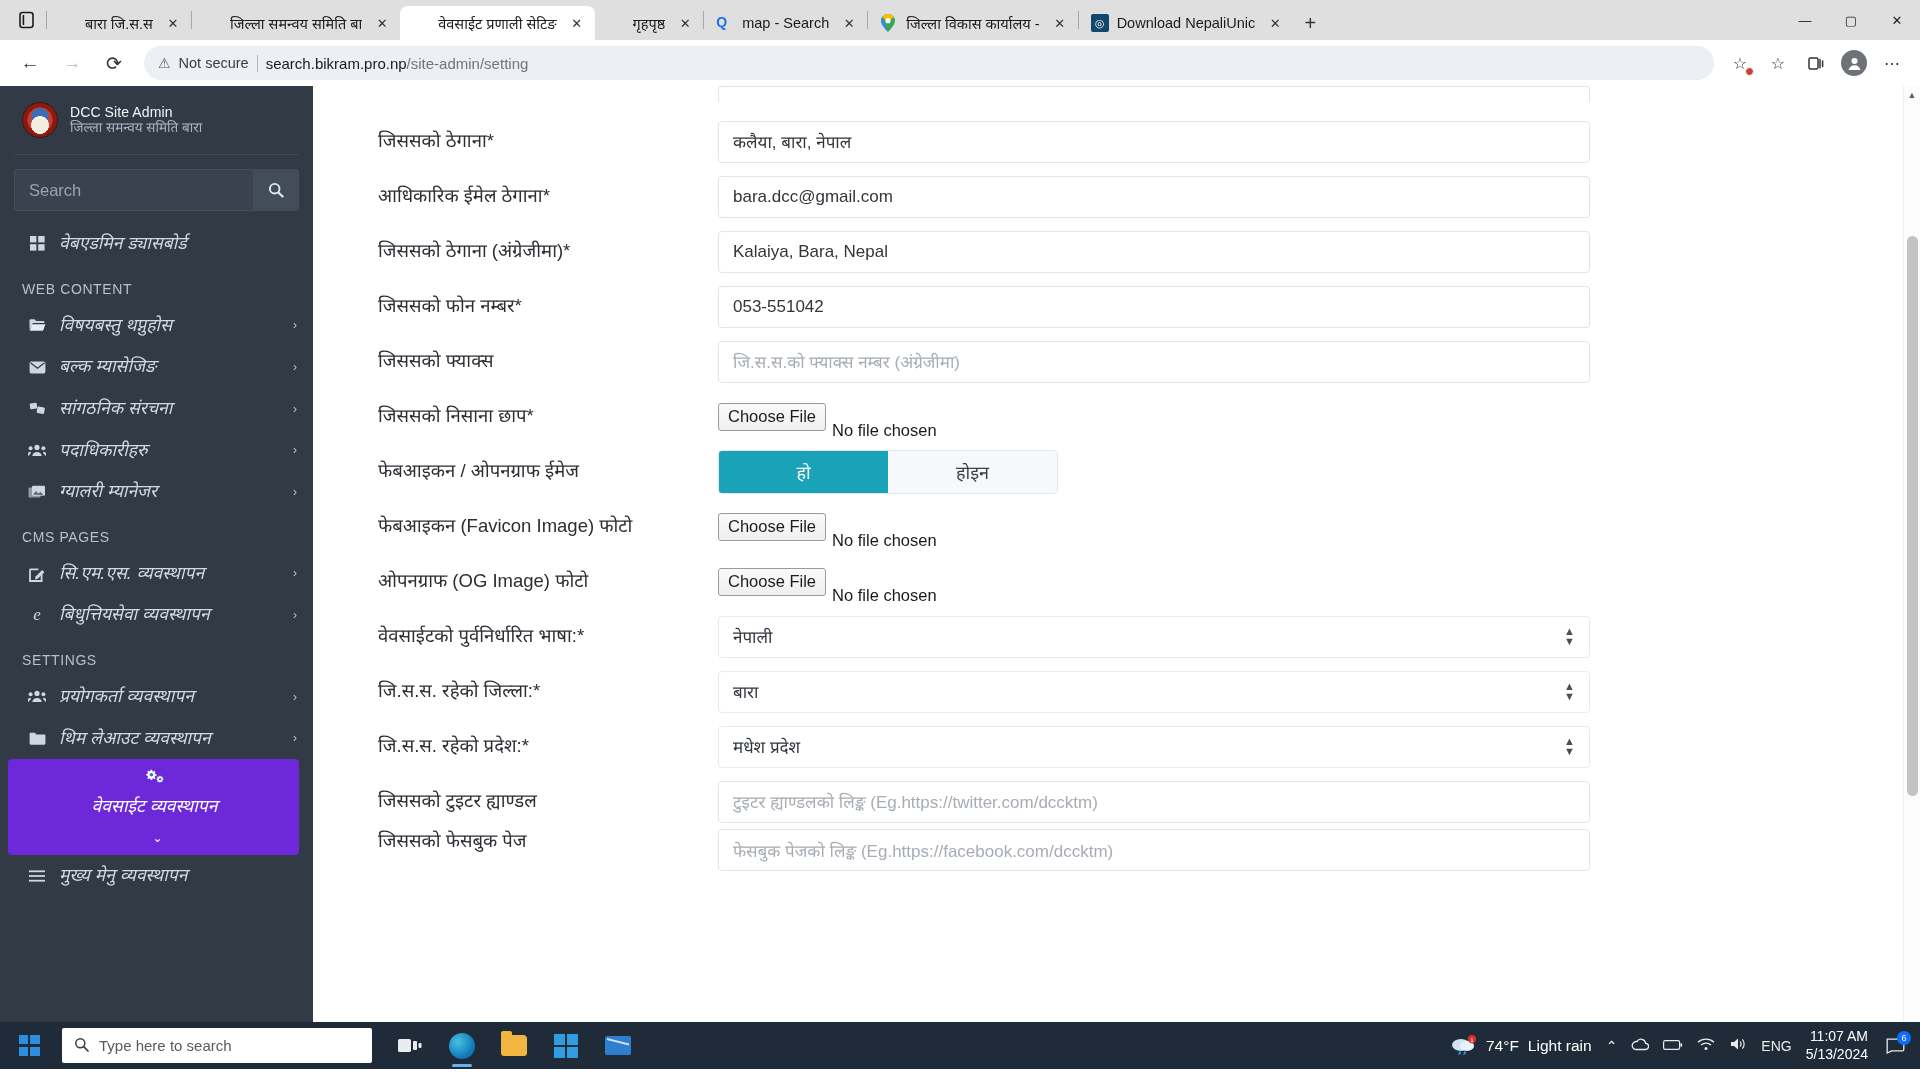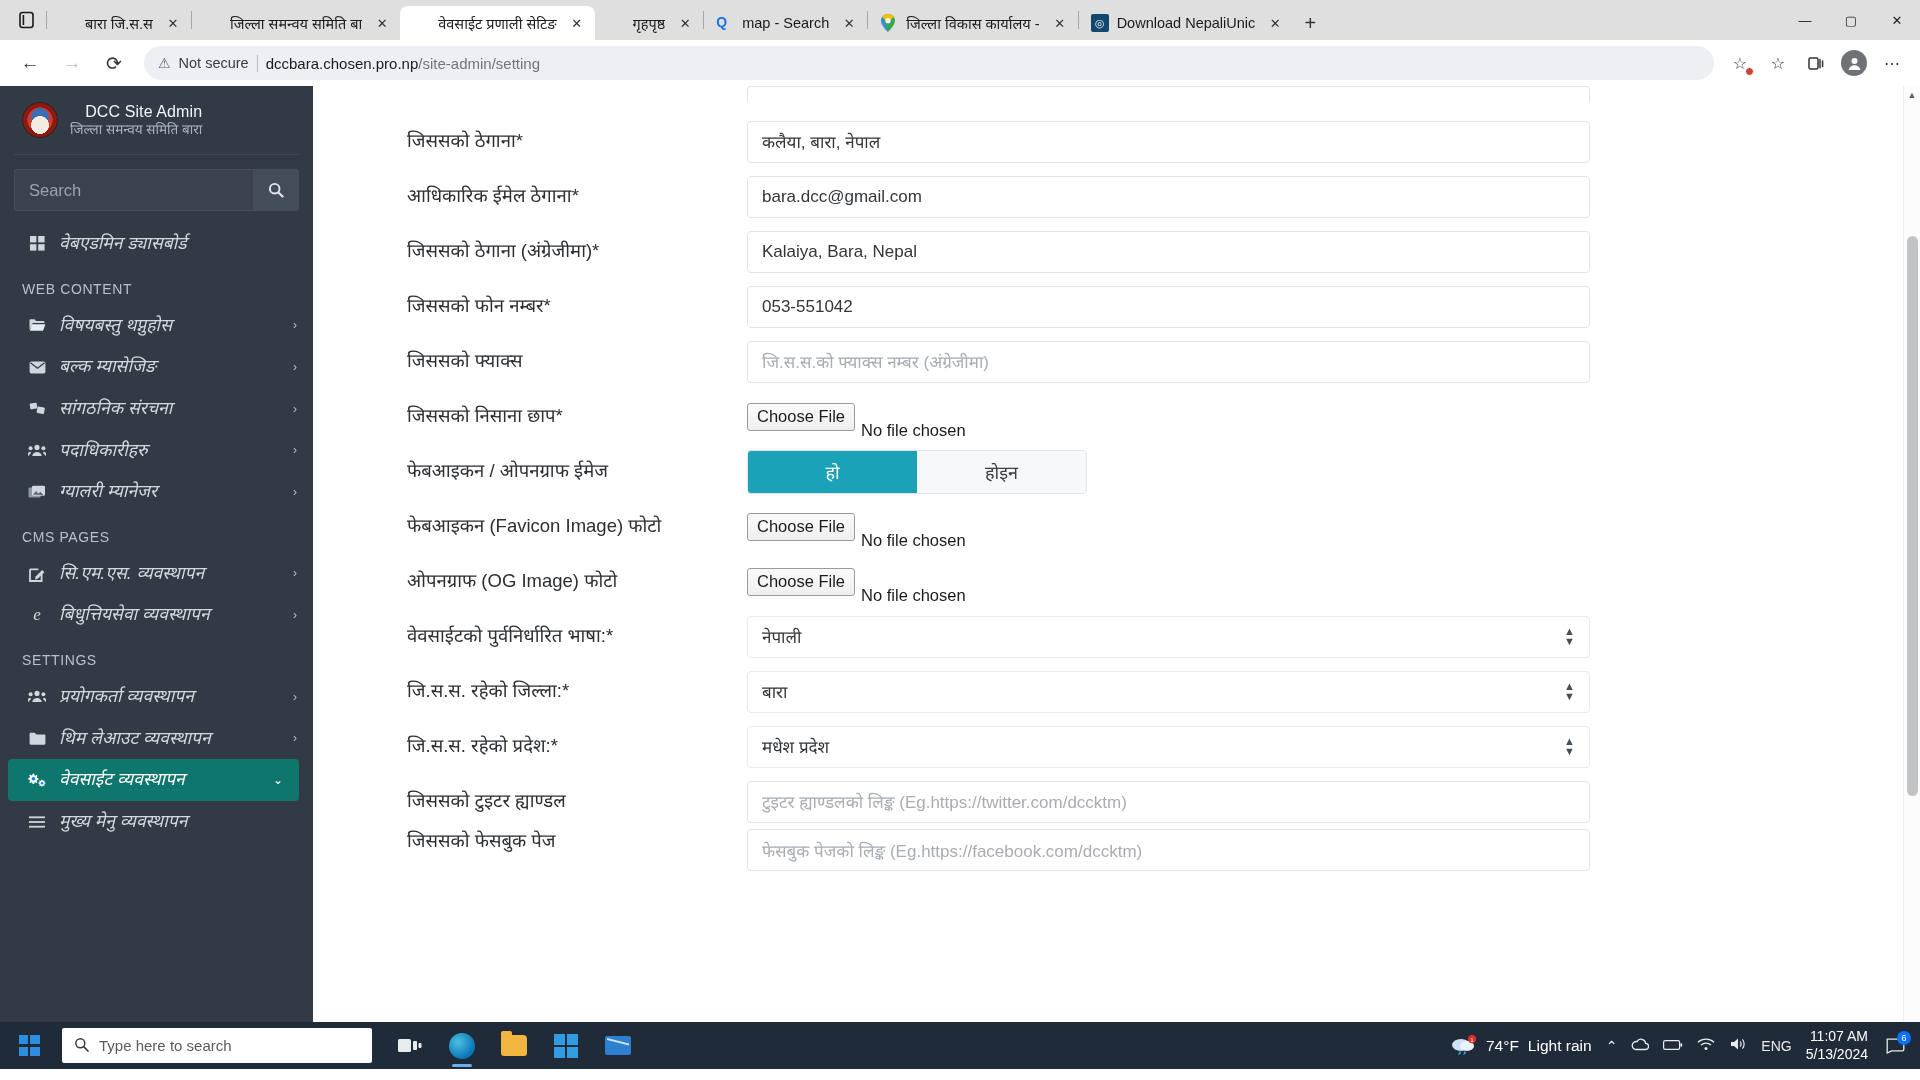--- a/index.html
+++ b/index.html
@@ -101,21 +101,21 @@
   }
   .brand { display:flex; align-items:center; gap:12px; padding:16px 14px 14px 22px; }
   .brand-logo {
     width:36px; height:36px; border-radius:50%; flex:none;
     background:
       radial-gradient(circle at 50% 64%, #f3ece1 0 30%, rgba(0,0,0,0) 31%),
       radial-gradient(circle at 50% 42%, #3a6fb5 0 32%, rgba(0,0,0,0) 33%),
       radial-gradient(circle at 50% 50%, #cf3b2c 0 49%, #8d1a11 50% 100%);
     box-shadow:0 0 0 1px #222 inset;
   }
-  .brand-text .b1 { font-size:16px; color:#f2f5f8; letter-spacing:.1px; line-height:1.2;text-align:right; }
+  .brand-text .b1 { font-size:14px; color:#f2f5f8; letter-spacing:.1px; line-height:1.2; }
   .brand-text .b2 { font-size:13.5px; color:#aab4c0; margin-top:0; line-height:1.2; }
   .sb-div { height:1px; background:#3f4854; margin:2px 14px 0 14px; }
 
   .searchrow { display:flex; padding:14px 14px 8px 14px; }
   .searchrow input {
     flex:1; height:42px; background:#39424e; border:1px solid #454f5c;
     border-right:none; border-radius:3px 0 0 3px; color:#cdd4dc;
     padding:0 14px; font-size:16.5px; font-family:inherit; outline:none; min-width:0;
   }
   .searchrow input::placeholder { color:#9aa4b0; }
@@ -133,37 +133,37 @@
   .nav-item {
     display:flex; align-items:center; gap:11px;
     padding:9px 16px 9px 26px; font-size:17.5px; color:#d2d9e1;
     position:relative; line-height:1.35;
   }
   .nav-item .ico { width:22px; flex:none; display:flex; align-items:center; justify-content:center;
                    color:#cfd6de; font-size:15px; }
   .nav-item .lbl { flex:1; white-space:nowrap;font-style:italic; }
   .nav-item .chev { color:#b8c1cc; font-size:12px; flex:none; margin-left:6px; }
   .nav-item.active {
-    background:#0f766e; color:#fff; border-radius:4px; margin:0 14px 0 8px;
+    background:#6d28d9; color:#fff; border-radius:4px; margin:0 14px 0 8px;
     padding-left:18px;
+    flex-direction:column;
   }
   .nav-item.active .ico, .nav-item.active .chev { color:#fff; }
 
   
   .content { flex:1; position:relative; background:#fff; overflow:hidden; }
   .content-inner { padding:0 0 0 0; }
 
   .form-row {
     display:flex; align-items:center; padding:0 0 0 0;
     height:55px;
   }
   .form-row .label {
     width:405px; flex:none; padding-left:65px; font-size:18.5px; color:#2b2f33;
     line-height:1.3;
-    margin-left:29px;
   }
   .form-row .field { flex:1; padding-right:330px; }
 
   .inp {
     width:100%; height:42px; border:1px solid #e2e5e8; border-radius:4px;
     background:#fff; font-size:17px; color:#31363b; padding:0 14px;
     font-family:inherit; outline:none; display:flex; align-items:center;
   }
   .inp.placeholder { color:#a7adb4; }
   .inp.cut-top { height:16px; border-bottom:none; border-radius:4px 4px 0 0; }
@@ -329,21 +329,21 @@
 
   <div class="toolbar">
     <div class="navbtn">←</div>
     <div class="navbtn disabled">→</div>
     <div class="navbtn">⟳</div>
 
     <div class="omnibox">
       <span class="warnico">⚠</span>
       <span class="notsecure">Not secure</span>
       <span class="vbar"></span>
-      <span class="urltext"><span>dccbara.chosen.pro.np</span><span class="dim">/site-admin/setting</span></span>
+      <span class="urltext"><span>search.bikram.pro.np</span><span class="dim">/site-admin/setting</span></span>
     </div>
 
     <div class="tb-right">
       <div class="tbicon">☆<span class="badge-dot"></span></div>
       <div class="tbicon">☆</div>
       <div class="tbicon">
         <svg width="17" height="16" viewBox="0 0 17 16">
             <rect x="1" y="3" width="9" height="11" rx="1.4" fill="none" stroke="#333" stroke-width="1.5"></rect>
             <path d="M12 4.5v8.2M14.6 6v5.4" stroke="#333" stroke-width="1.5" stroke-linecap="round"></path>
           </svg>

